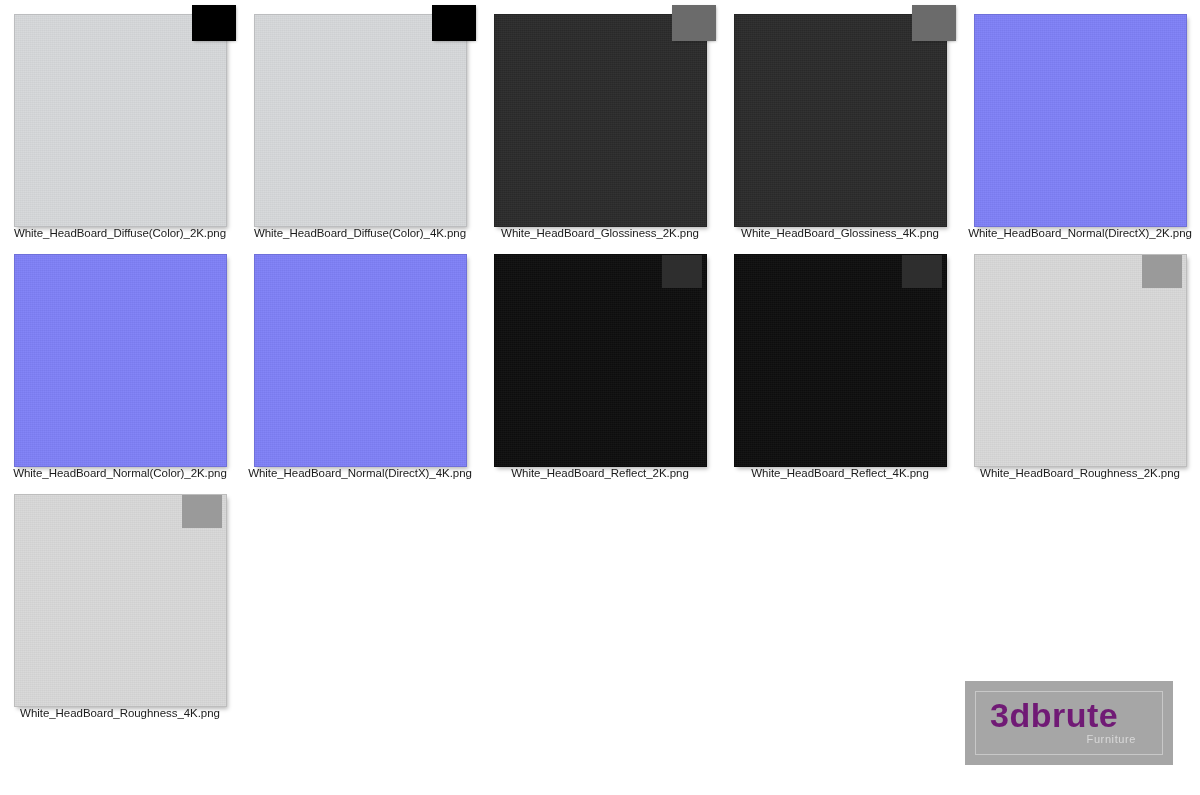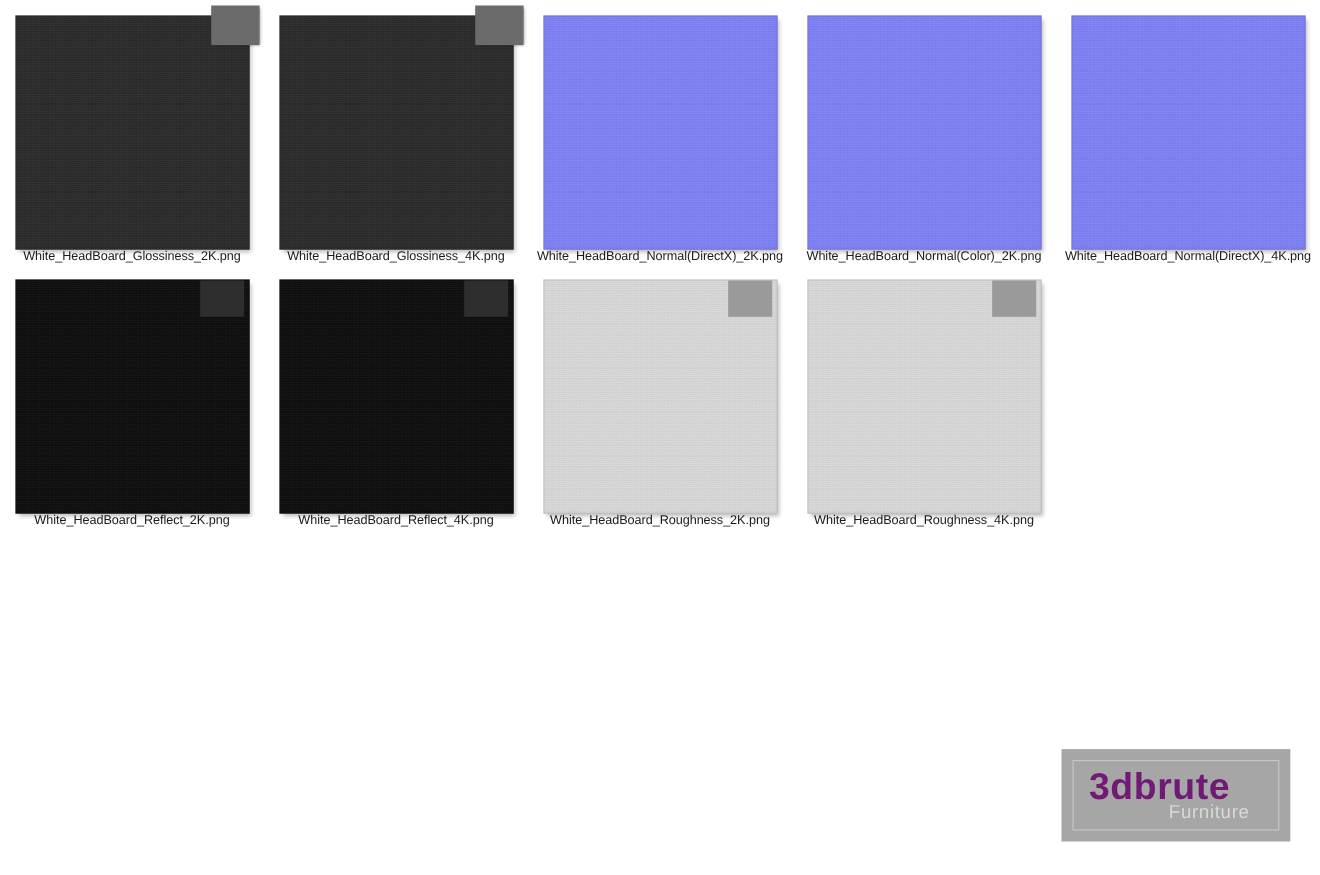--- a/index.html
+++ b/index.html
@@ -127,35 +127,49 @@
     color: #701a75;
   }
   #wm-brute {
     color: #701a75;
     font-weight: 700;
   }
   #wm-sub {
     position: absolute;
     right: 26px;
     top: 38px;
-    font-size: 17px;
+    font-size: 11px;
     line-height: 18px;
     color: #d9d9d9;
     letter-spacing: 0.6px;
     font-weight: 300;
   }
 </style>
 </head>
 <body>
 
 <div id="sheet">
 
   <div class="grid" id="grid">
       <div class="cell">
         <div class="thumb-wrap">
+          <div class="thumb" style="background: rgb(214, 216, 218);"></div>
+          <div class="badge" style="background: rgb(0, 0, 0);"></div>
+        </div>
+        <div class="label">White_HeadBoard_Diffuse(Color)_2K.png</div>
+      </div>
+      <div class="cell">
+        <div class="thumb-wrap">
+          <div class="thumb" style="background: rgb(214, 216, 218);"></div>
+          <div class="badge" style="background: rgb(0, 0, 0);"></div>
+        </div>
+        <div class="label">White_HeadBoard_Diffuse(Color)_4K.png</div>
+      </div>
+      <div class="cell">
+        <div class="thumb-wrap">
           <div class="thumb" style="background: rgb(43, 43, 43);"></div>
           <div class="badge" style="background: rgb(107, 107, 107);"></div>
         </div>
         <div class="label">White_HeadBoard_Glossiness_2K.png</div>
       </div>
       <div class="cell">
         <div class="thumb-wrap">
           <div class="thumb" style="background: rgb(43, 43, 43);"></div>
           <div class="badge" style="background: rgb(107, 107, 107);"></div>
         </div>

